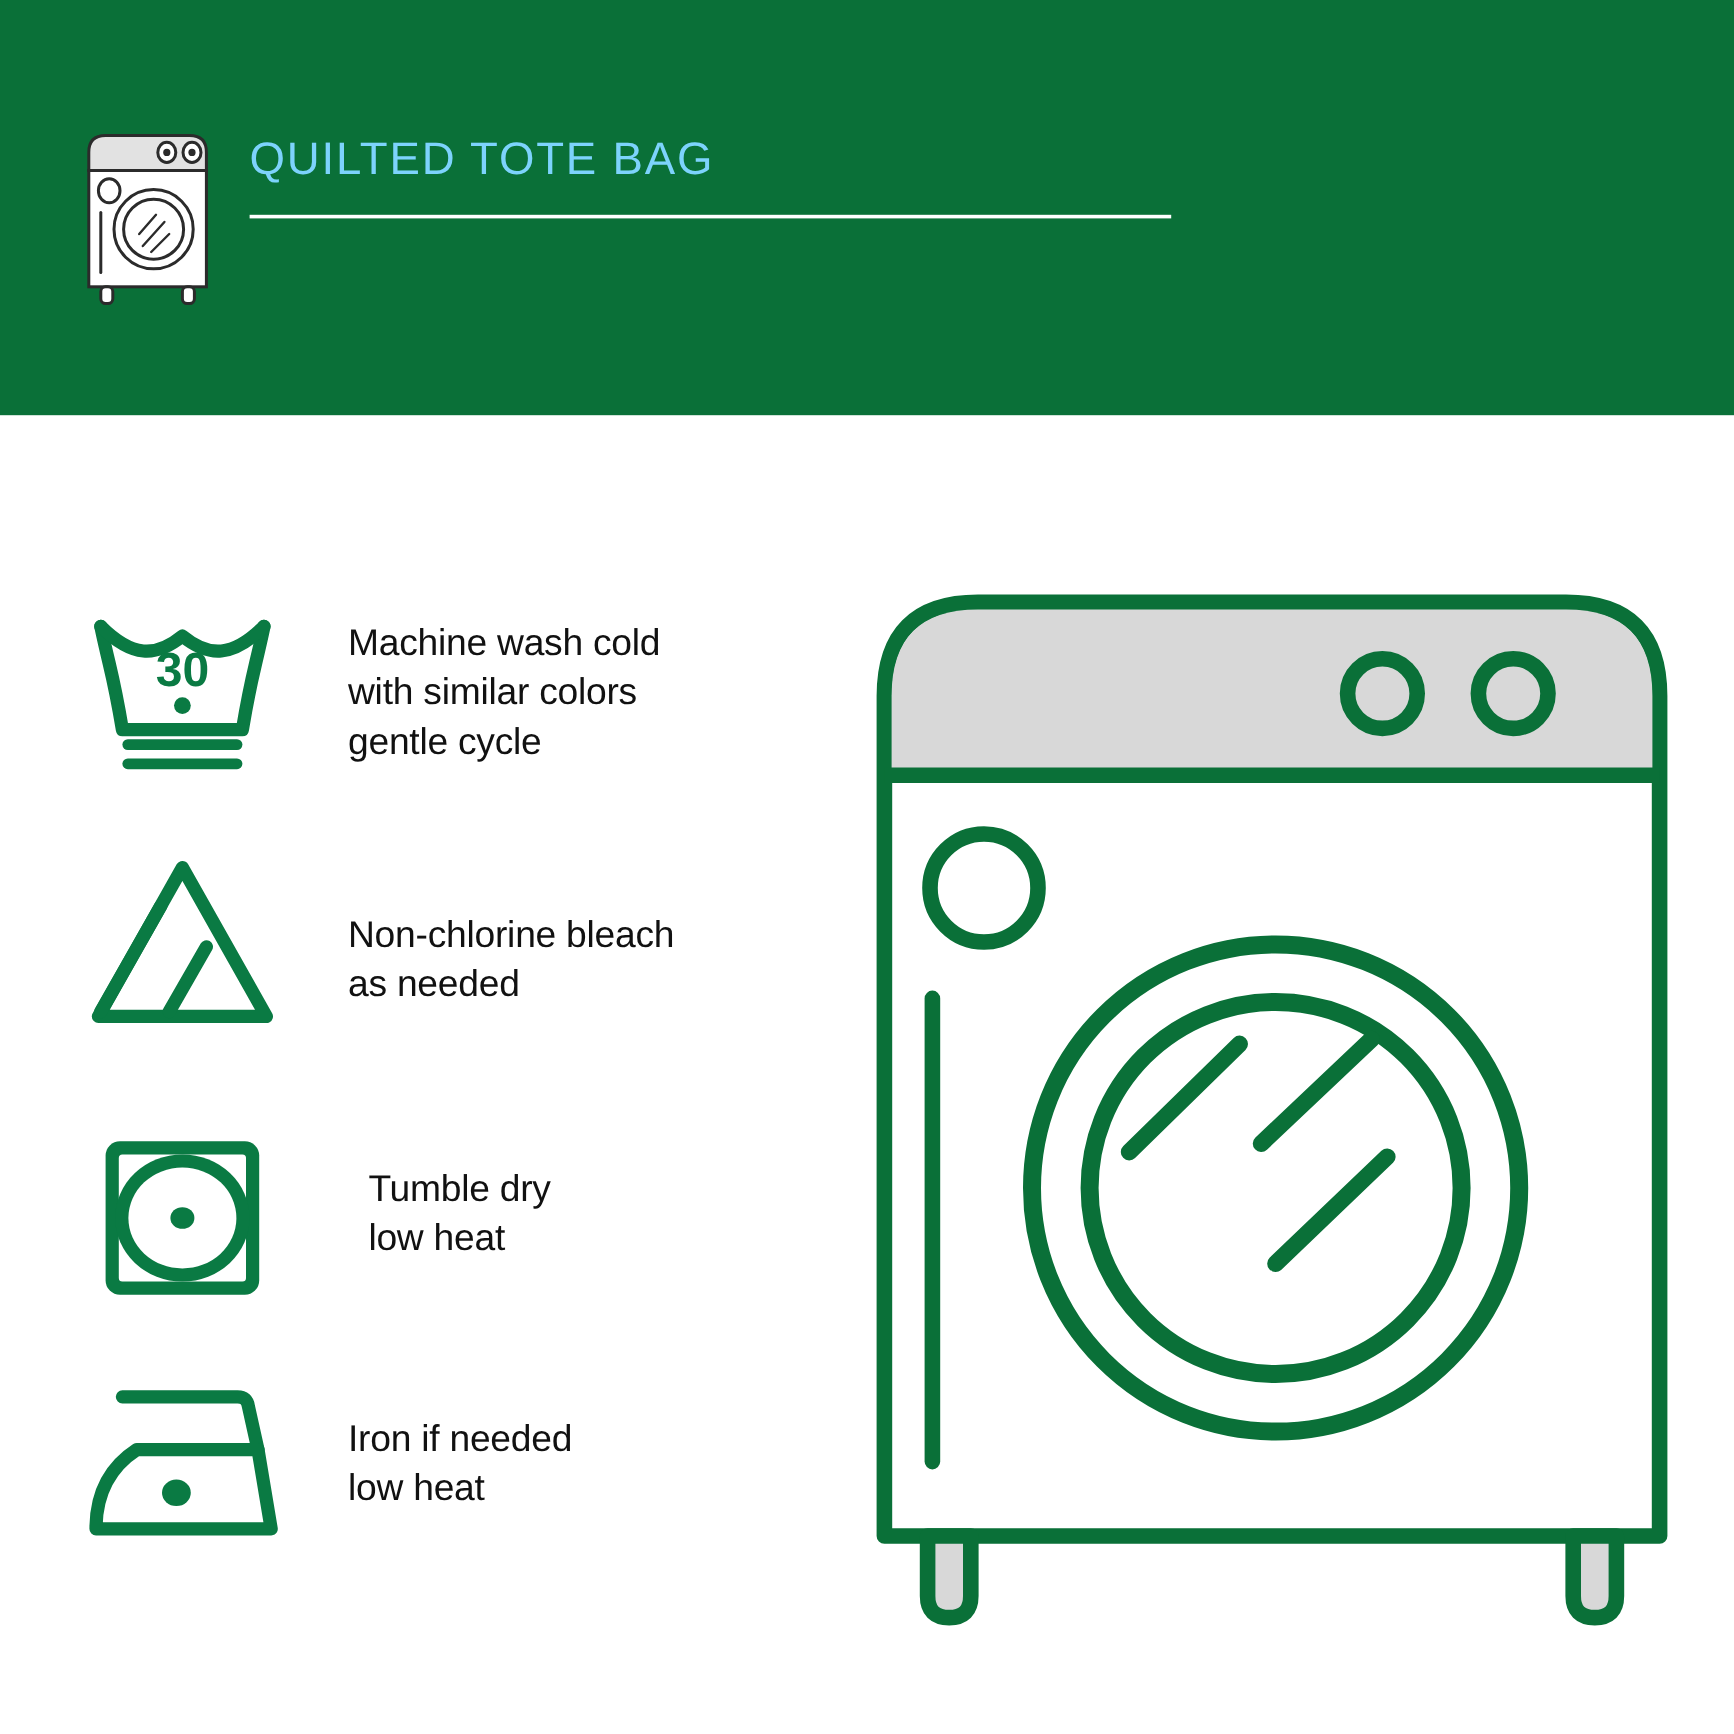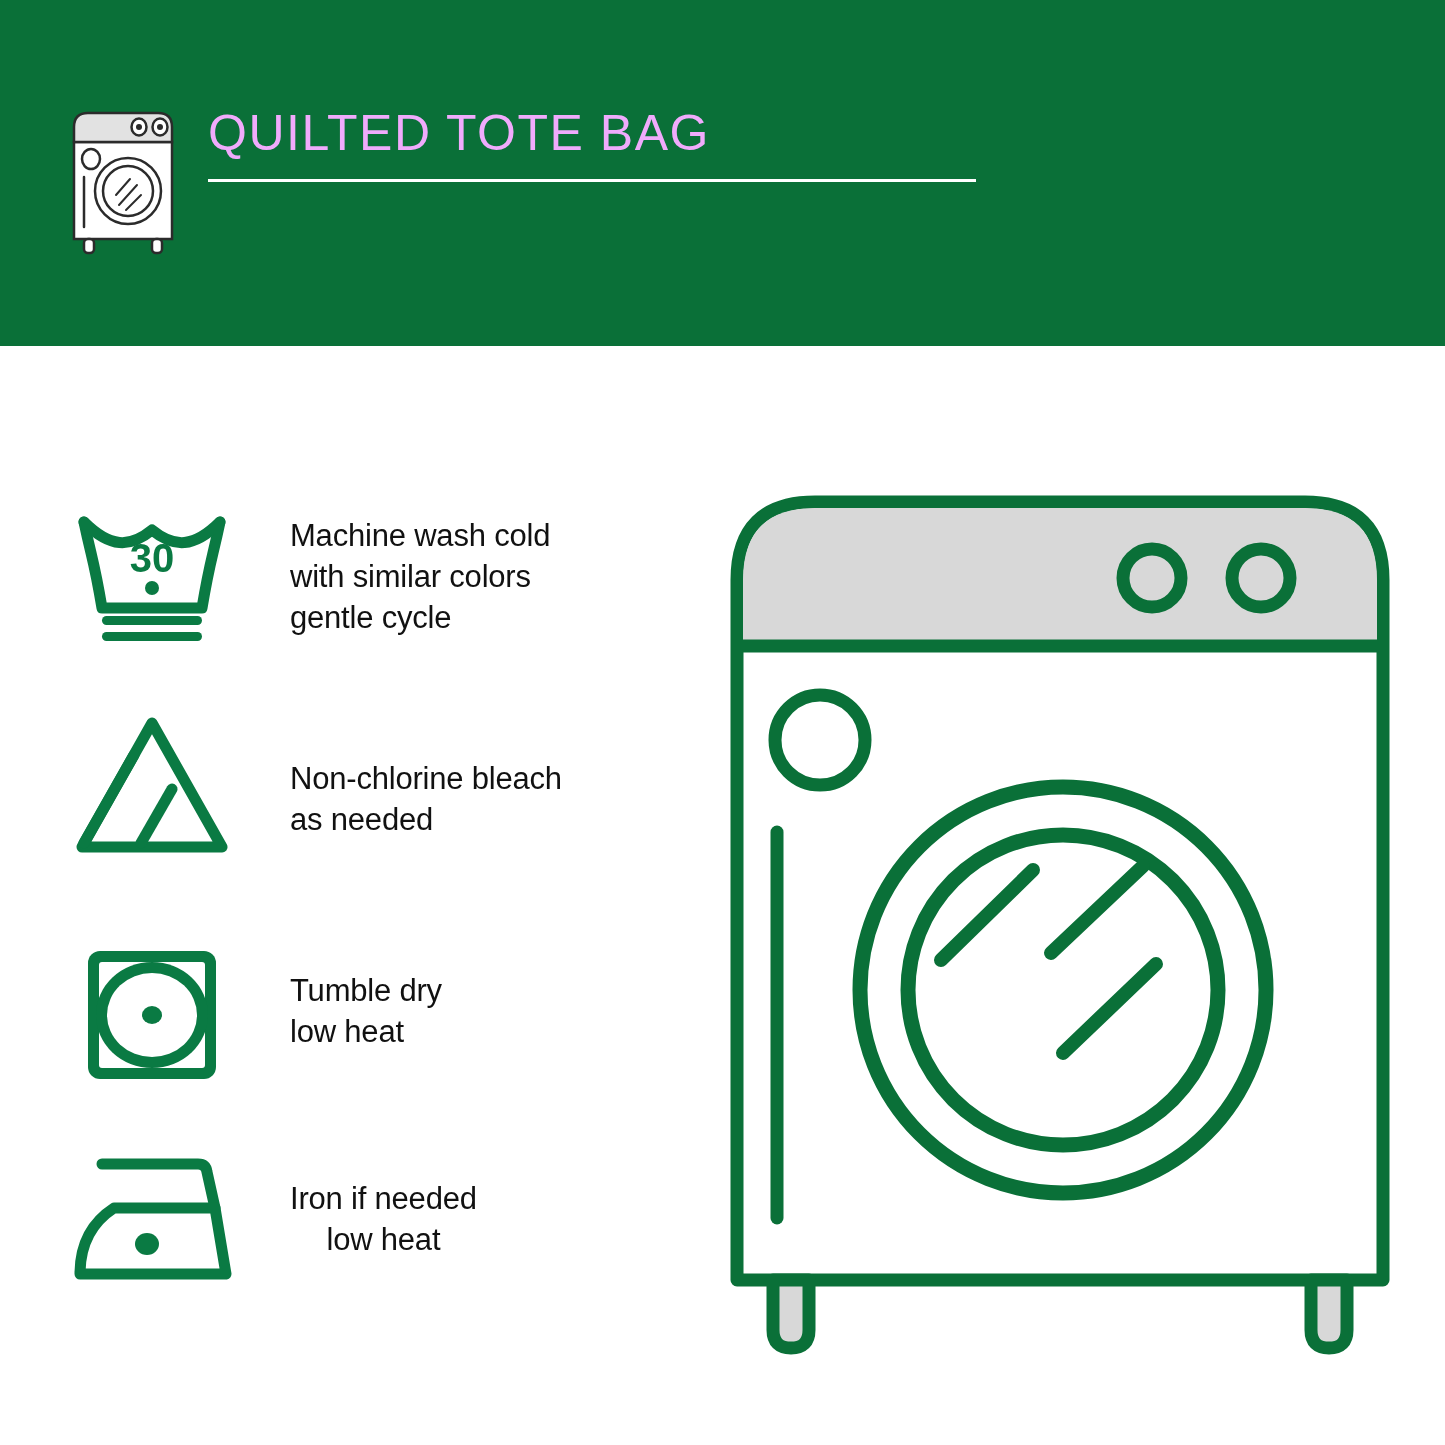--- a/index.html
+++ b/index.html
@@ -22,22 +22,22 @@
     position:absolute;
     left:64px; top:105px;
     width:118px; height:150px;
   }
   #header-text {
     position:absolute;
     left:208px; top:104px;
     width:780px;
   }
   #title-main {
-    color:#f0abfc;
-    font-size:50px;
+    color:#7dd3fc;
+    font-size:38px;
     line-height:58px;
     font-weight:400;
     letter-spacing:1.5px;
     white-space:nowrap;
   }
   #title-divider {
     margin-top:17px;
     width:768px;
     height:3px;
     background:#ffffff;
@@ -84,22 +84,22 @@
   #row-dry    { top:945px; }
   #row-iron   { top:1150px; }
 
   #row-wash   .care-symbol { left:72px;  top:0px;   width:160px; height:150px; }
   #row-bleach .care-symbol { left:72px;  top:0px;   width:160px; height:145px; }
   #row-dry    .care-symbol { left:82px;  top:0px;   width:140px; height:140px; }
   #row-iron   .care-symbol { left:70px;  top:0px;   width:170px; height:140px; }
 
   #row-wash   .care-text { top:15px; }
   #row-bleach .care-text { top:43px; }
-  #row-dry    .care-text { top:25px; }
-  #row-iron   .care-text { top:28px;text-align:center; }
+  #row-dry    .care-text { top:25px;margin-left:17px; }
+  #row-iron   .care-text { top:28px; }
 
   
   #washer {
     position:absolute;
     left:715px; top:480px;
     width:690px; height:890px;
   }
   #washer svg { display:block; width:100%; height:100%; }
 </style>
 </head>

